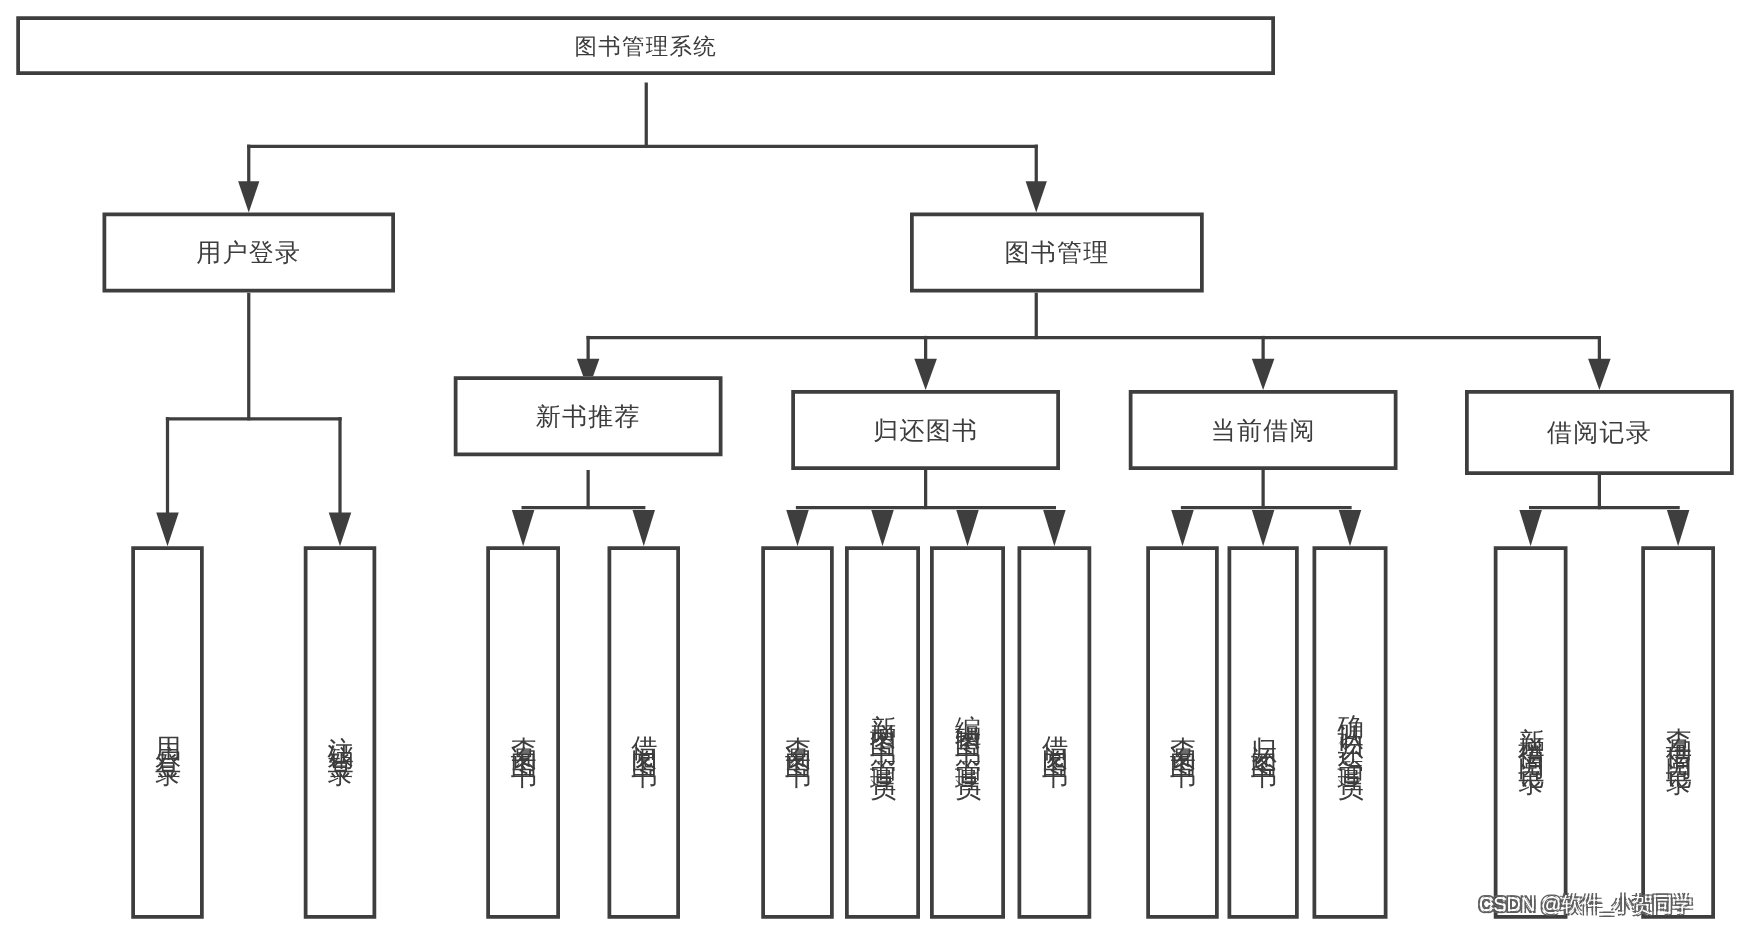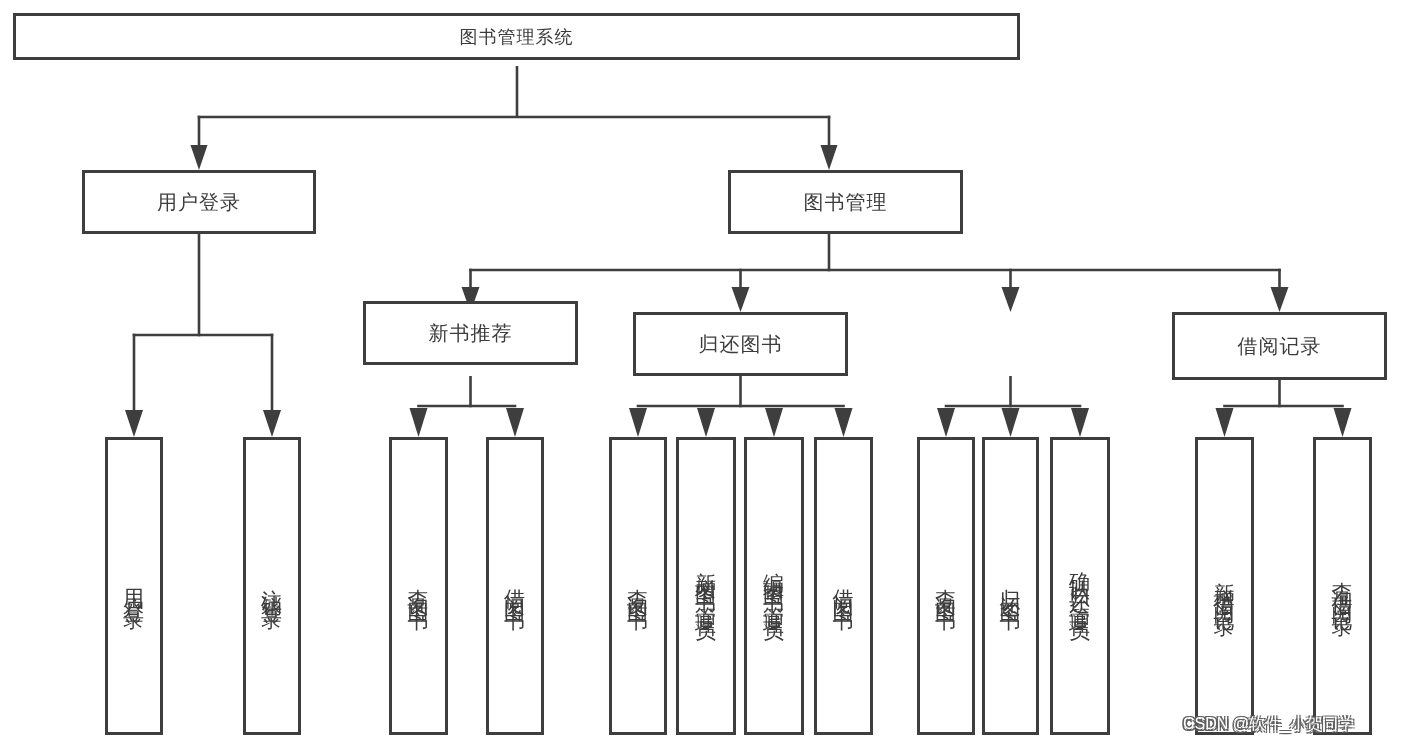--- a/index.html
+++ b/index.html
@@ -136,20 +136,23 @@
   <div class="node branch" style="left:712px;top:170px;width:235px;height:64px;margin-left:16px;">
     <span>图书管理</span>
   </div>
 
   <div class="node branch" style="left:363px;top:301px;width:215px;height:64px;">
     <span>新书推荐</span>
   </div>
   <div class="node branch" style="left:633px;top:312px;width:215px;height:64px;">
     <span>归还图书</span>
   </div>
+  <div class="node branch" style="left:903px;top:312px;width:215px;height:64px;">
+    <span>当前借阅</span>
+  </div>
   <div class="node branch" style="left:1172px;top:312px;width:215px;height:68px;">
     <span>借阅记录</span>
   </div>
 
   <div class="node leaf" style="left:105px;top:437px;width:58px;height:298px;">
     <span class="vtext">用户登录</span>
   </div>
   <div class="node leaf" style="left:243px;top:437px;width:58px;height:298px;">
     <span class="vtext">注销登录</span>
   </div>

